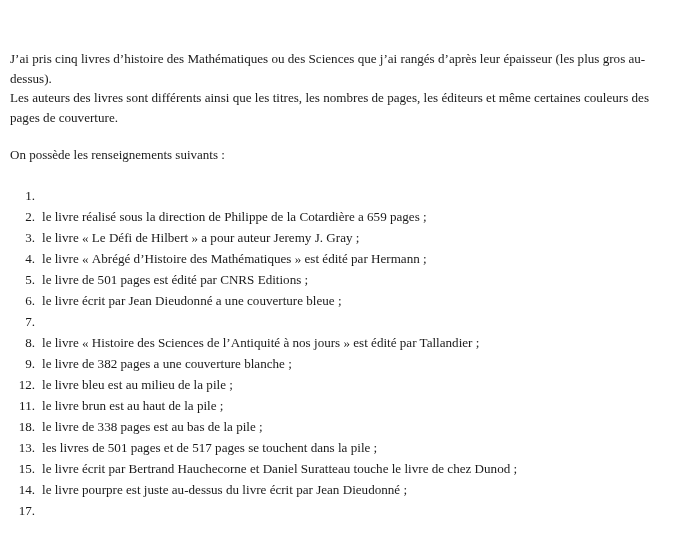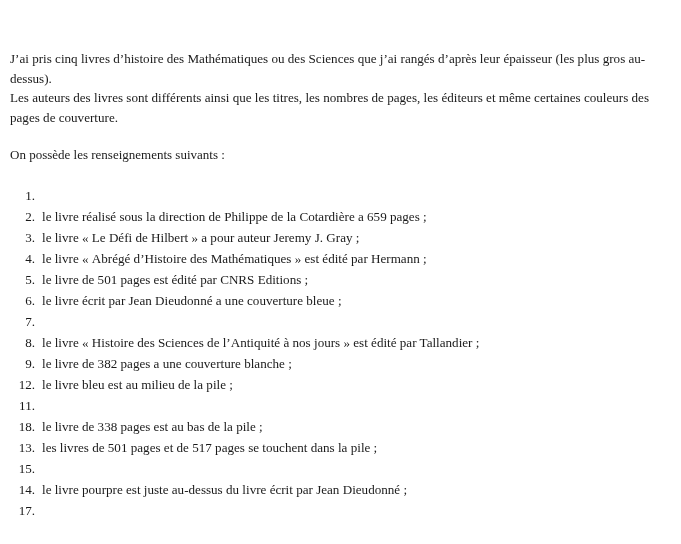--- a/index.html
+++ b/index.html
@@ -115,31 +115,33 @@
     <li class="clue">
       <span class="clue-num">9.</span>
       <span class="clue-text">le livre de 382 pages a une couverture blanche&nbsp;;</span>
     </li>
     <li class="clue">
       <span class="clue-num">12.</span>
       <span class="clue-text">le livre bleu est au milieu de la pile&nbsp;;</span>
     </li>
     <li class="clue">
       <span class="clue-num">11.</span>
+      <span class="clue-text">le livre brun est au haut de la pile&nbsp;;</span>
     </li>
     <li class="clue">
       <span class="clue-num">18.</span>
       <span class="clue-text">le livre de 338 pages est au bas de la pile&nbsp;;</span>
     </li>
     <li class="clue">
       <span class="clue-num">13.</span>
       <span class="clue-text">les livres de 501 pages et de 517 pages se touchent dans la pile&nbsp;;</span>
     </li>
     <li class="clue">
       <span class="clue-num">15.</span>
+      <span class="clue-text">le livre écrit par Bertrand Hauchecorne et Daniel Suratteau touche le livre de chez Dunod&nbsp;;</span>
     </li>
     <li class="clue">
       <span class="clue-num">14.</span>
       <span class="clue-text">le livre pourpre est juste au-dessus du livre écrit par Jean Dieudonné&nbsp;;</span>
     </li>
     <li class="clue">
       <span class="clue-num">17.</span>
     </li>
   </ol>
 

